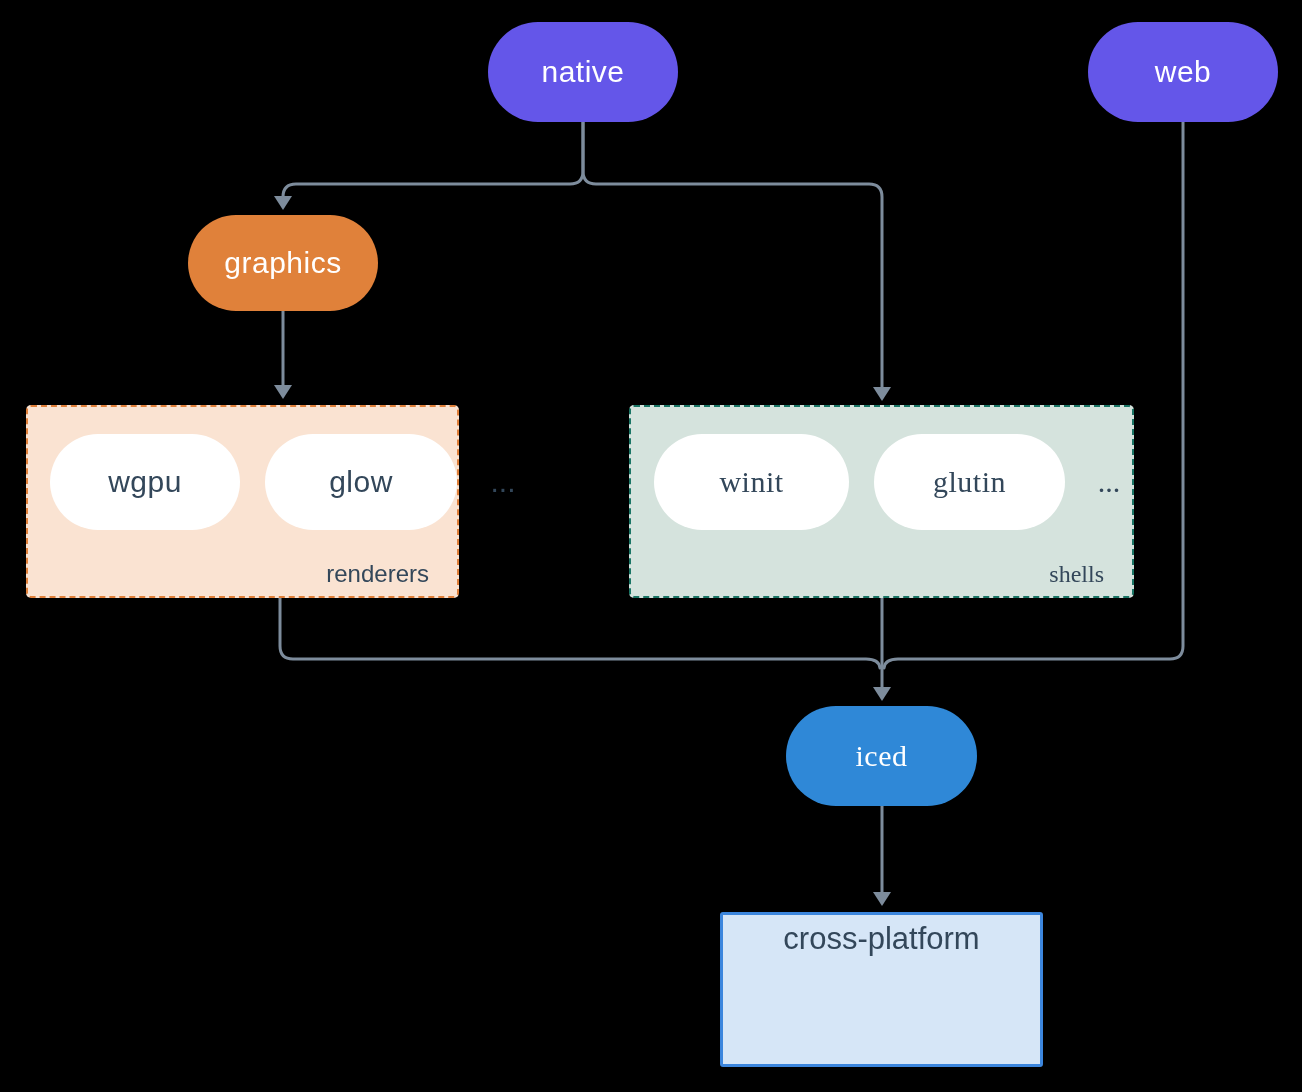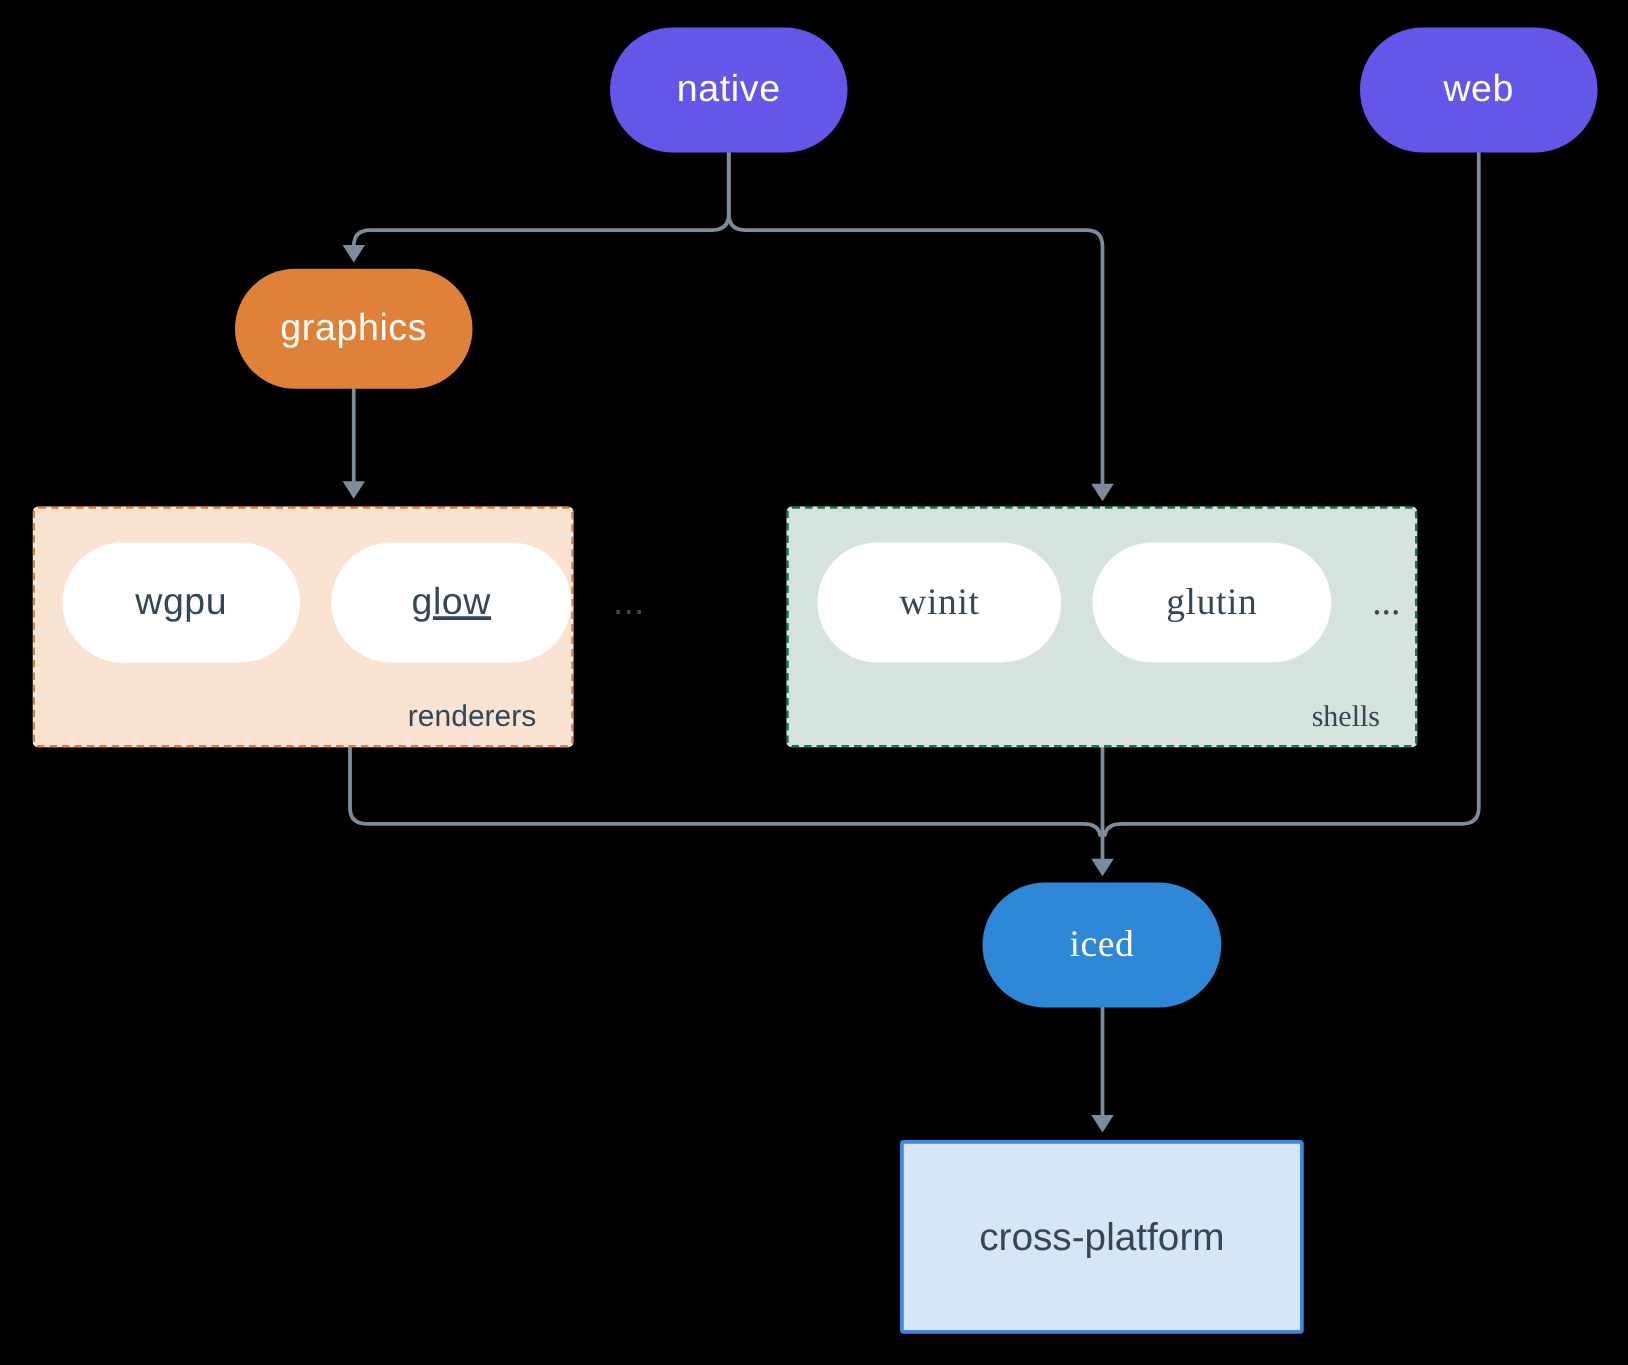--- a/index.html
+++ b/index.html
@@ -65,21 +65,21 @@
     font-size:30px;
     color:var(--text-dark);
   }
   .app-box{
     position:absolute;
     left:720px;top:912px;width:323px;height:155px;
     background:var(--app-bg);
     border:3px solid var(--app-border);
     border-radius:3px;
     box-sizing:border-box;
-    display:flex;flex-direction:row;align-items:center;justify-content:center;
+    display:flex;flex-direction:column;align-items:center;
     font-size:31px;line-height:48px;
     color:var(--text-dark);
   }
 </style>
 </head>
 <body>
 
 <div class="canvas">
 
   <svg class="edge-layer" width="1302" height="1092" viewBox="0 0 1302 1092" xmlns="http://www.w3.org/2000/svg">
@@ -113,21 +113,21 @@
   </div>
 
   <div class="pill pill-orange" style="left:188px;top:215px;width:190px;height:96px;">
     <span>graphics</span>
   </div>
 
   <div class="group-box group-renderers" style="left:26px;top:405px;width:433px;height:193px;">
     <div class="pill pill-white" style="left:22px;top:27px;width:190px;height:96px;">
       <span>wgpu</span>
     </div>
-    <div class="pill pill-white" style="left:237px;top:27px;width:192px;height:96px;text-decoration:underline;">
+    <div class="pill pill-white" style="left:237px;top:27px;width:192px;height:96px;">
       <span>glow</span>
     </div>
     <div class="ellipsis" style="left:445px;top:27px;width:60px;height:96px;">...</div>
     <div class="group-label">renderers</div>
   </div>
 
   <div class="group-box group-shells" style="left:629px;top:405px;width:505px;height:193px;">
     <div class="pill pill-white" style="left:23px;top:27px;width:195px;height:96px;">
       <span>winit</span>
     </div>

